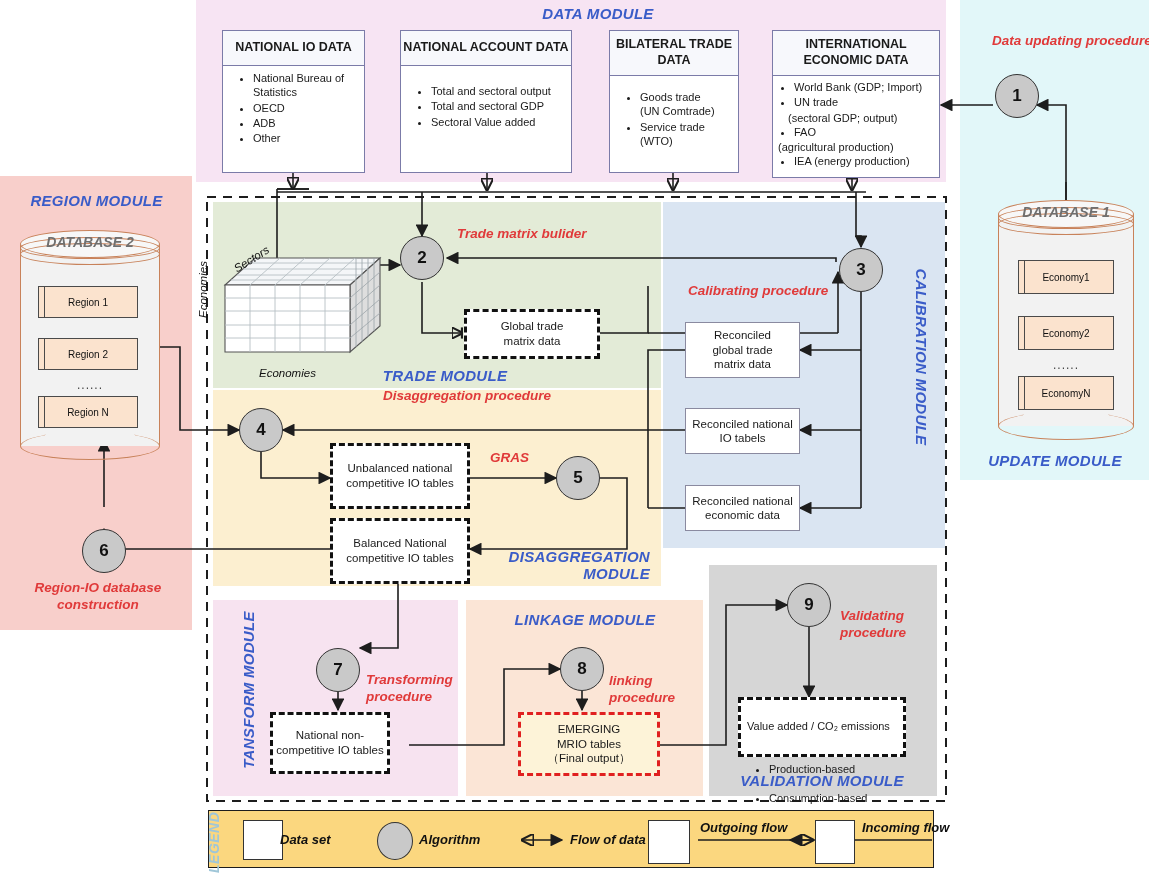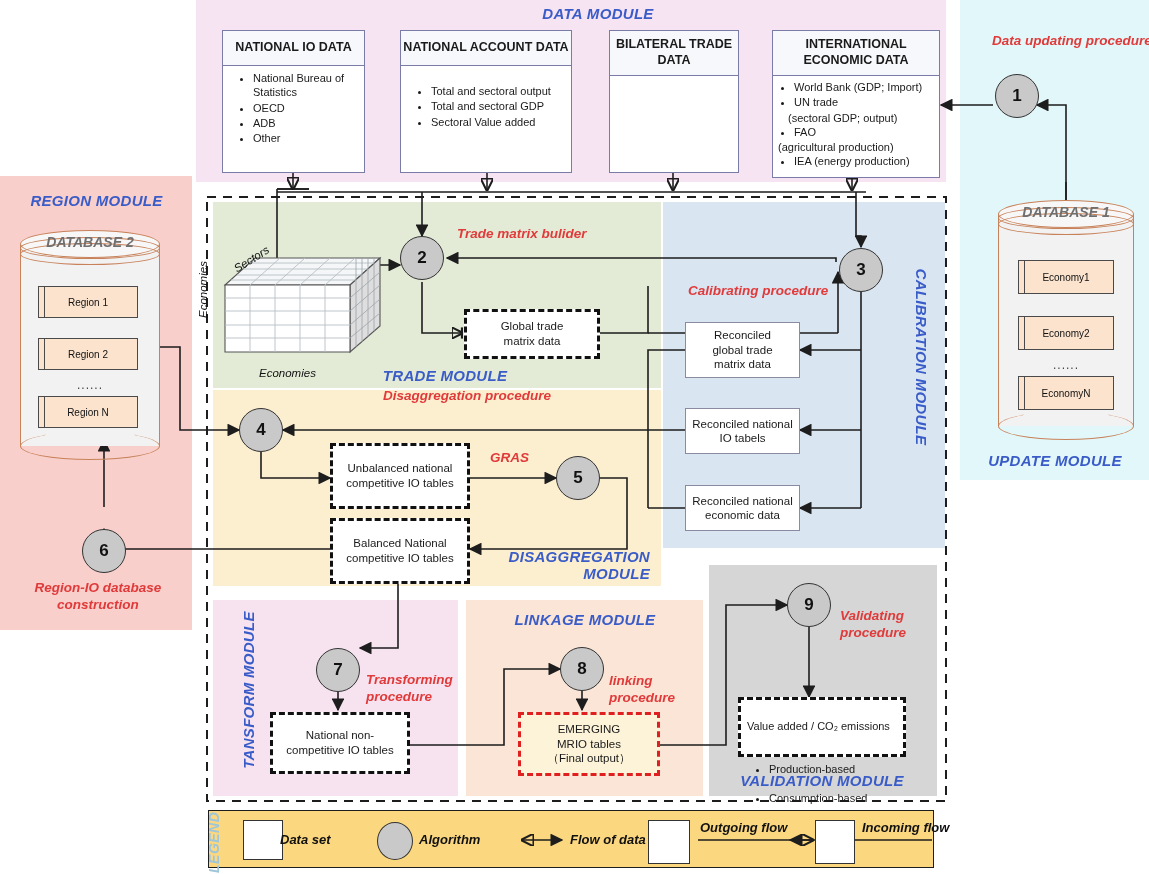--- a/index.html
+++ b/index.html
@@ -263,20 +263,28 @@
         <li>Total and sectoral output</li>
         <li>Total and sectoral GDP</li>
         <li>Sectoral Value added</li>
       </ul>
     </div>
   </div>
 
   <div class="srcbox" style="left:609px;top:30px;width:130px;height:143px;">
     <div class="srchead" style="height:44px;white-space:pre-line;">BILATERAL TRADE
 DATA</div>
+    <div class="srcbody" style="padding-top:14px;">
+      <ul>
+        <li style="white-space:pre-line;">Goods trade
+(UN Comtrade)</li>
+        <li style="white-space:pre-line;">Service trade
+(WTO)</li>
+      </ul>
+    </div>
   </div>
 
   <div class="srcbox" style="left:772px;top:30px;width:168px;height:148px;">
     <div class="srchead" style="height:44px;white-space:pre-line;">INTERNATIONAL
 ECONOMIC DATA</div>
     <div class="srcbody" style="padding:4px 3px 3px 3px;">
       <ul style="padding-left:18px;">
         <li>World Bank  (GDP; Import)</li>
         <li>UN trade</li>
       </ul>
@@ -376,21 +384,21 @@
     <span>5</span>
   </div>
   <div class="dbox" style="left:330px;top:518px;width:140px;height:66px;">Balanced National
 competitive IO tables</div>
 
   <div class="circ" style="left:316px;top:648px;">
     <span>7</span>
   </div>
   <div class="proc" style="left:366px;top:672px;width:100px;">Transforming
 procedure</div>
-  <div class="dbox" style="left:270px;top:712px;width:140px;height:62px;">National non-
+  <div class="dbox" style="left:270px;top:712px;width:120px;height:62px;">National non-
 competitive IO tables</div>
 
   <div class="circ" style="left:560px;top:647px;">
     <span>8</span>
   </div>
   <div class="proc" style="left:609px;top:673px;width:96px;">linking
 procedure</div>
   <div class="dbox red" style="left:518px;top:712px;width:142px;height:64px;">EMERGING
 MRIO tables
 （Final output）</div>

